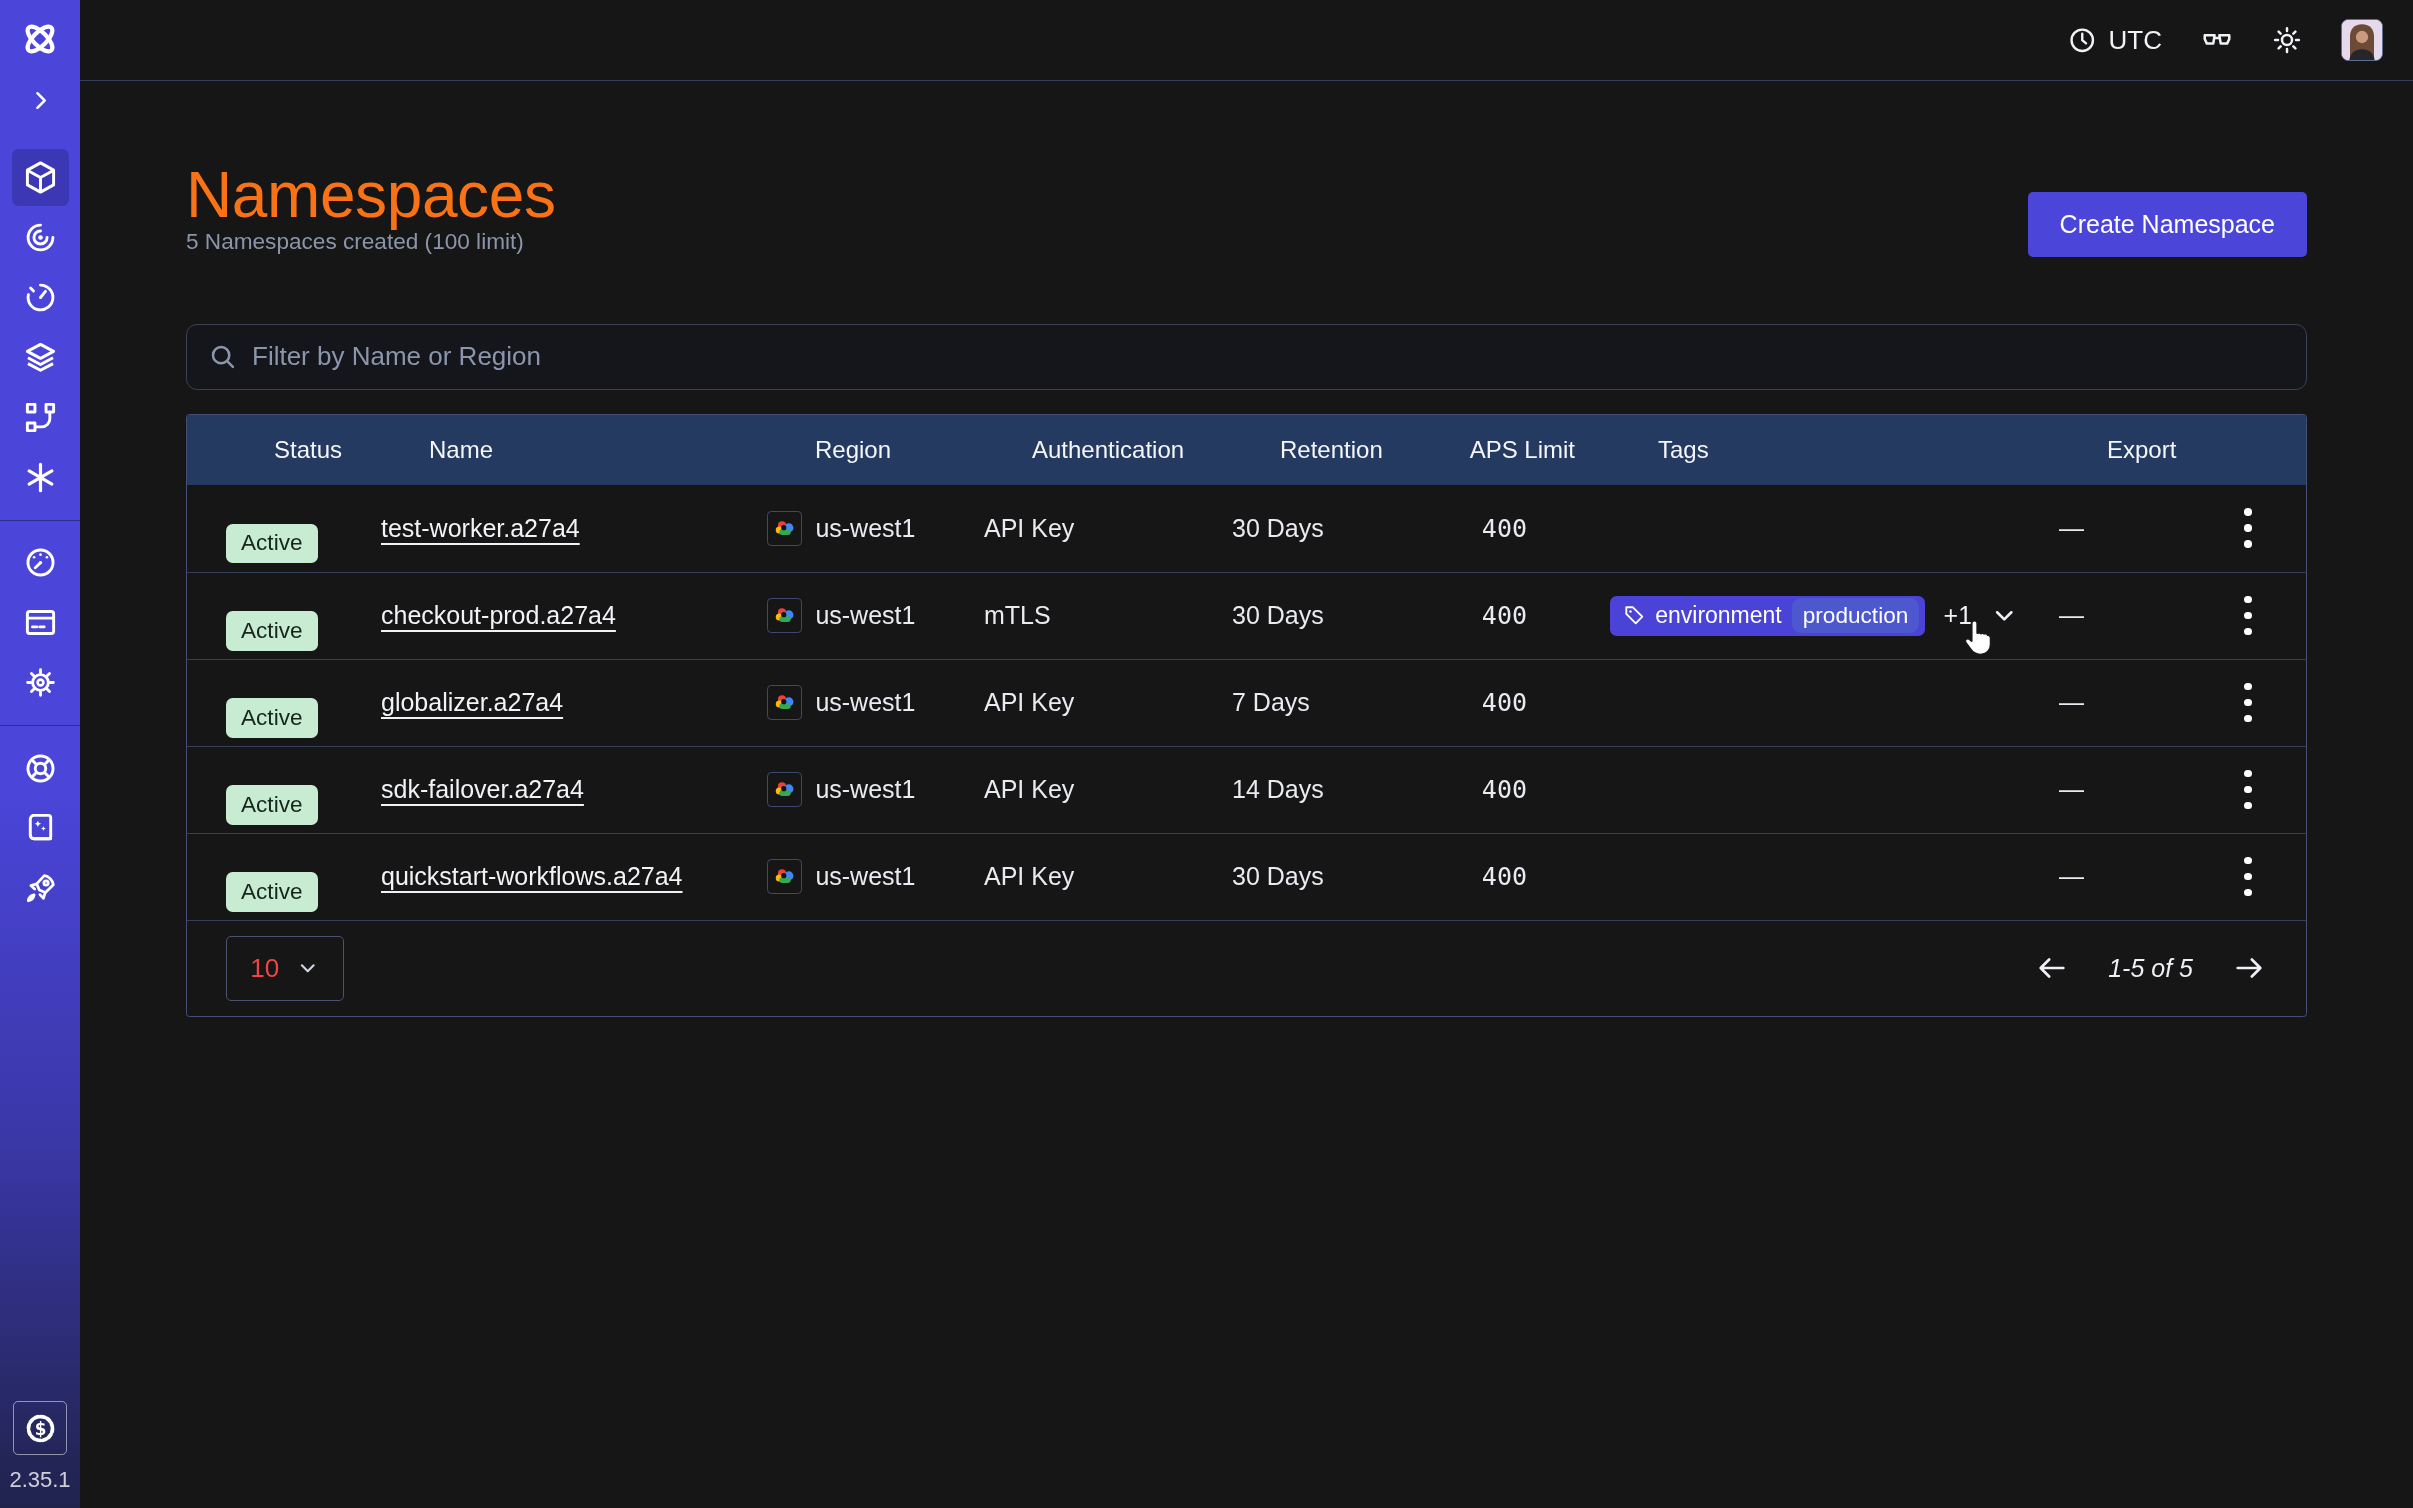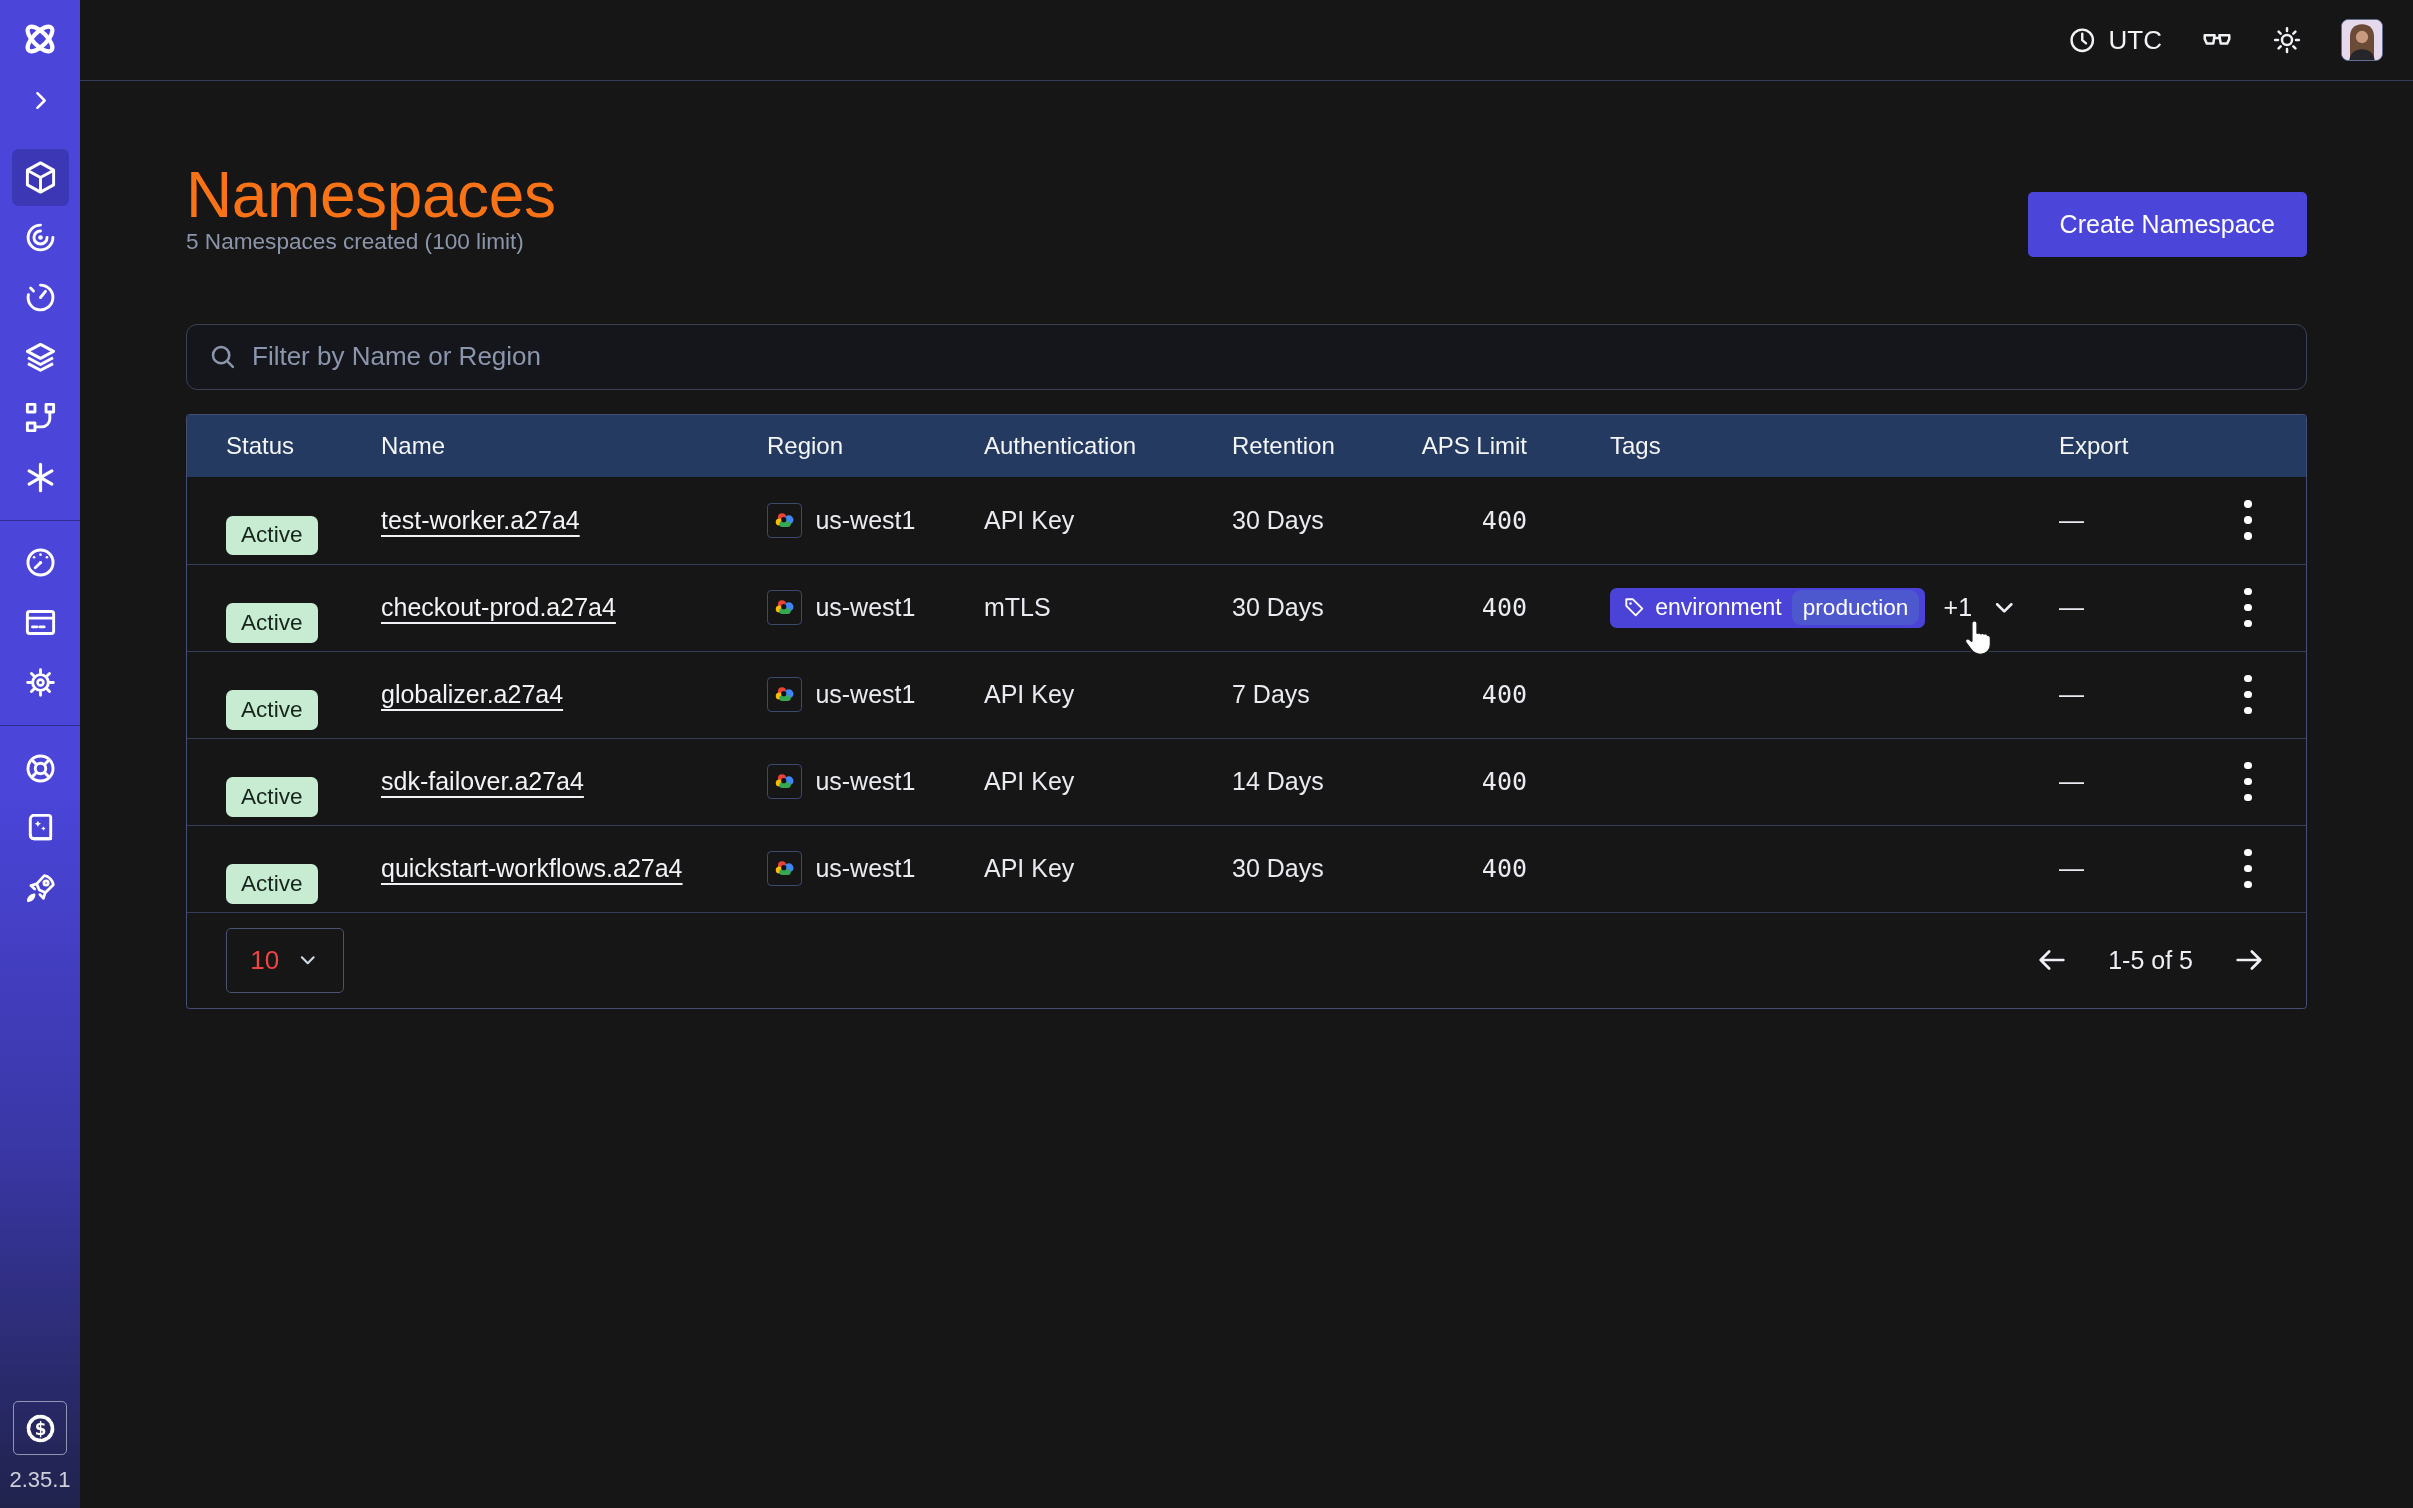--- a/index.html
+++ b/index.html
@@ -74,21 +74,21 @@
   .filter-input::placeholder { color:#8b95ab; }
   .search-ic { position:absolute; left:22px; top:18.4px; }
 
   
   .table { margin-top:24px; border:1.7px solid #454f76; border-radius:3.4px; }
   .thead, .tr {
     display:grid;
     grid-template-columns:194px 386px 217px 248px 153px 225px 449px 133px 112px;
     align-items:center;
   }
-  .thead { height:62px; background:#253a61; }
+  .thead { height:70px; background:#253a61;padding-left:48px; }
   .th { font-size:24px; font-weight:500; color:#f4f6fa; }
   .th:first-child { padding-left:39px; }
   .tr { height:87px; }
   .tr + .tr { border-top:1.7px solid #353e58; }
   .td { font-size:25px; color:#e9ebf1; }
   .td-status { padding-left:39px;margin-top:31px; }
   .badge {
     display:inline-block; background:#c7ecd2; color:#17251c; font-size:22.6px;
     padding:8.4px 15px; border-radius:6.7px; line-height:1;
   }
@@ -111,21 +111,21 @@
   .td-export { color:#e9ebf1; }
   .kebab { background:none; border:none; cursor:pointer; display:flex; flex-direction:column; align-items:center; gap:8.4px; margin:0 auto; padding:8.4px; }
   .kebab i { width:7.5px; height:7.5px; border-radius:50%; background:#fff; display:block; }
 
   .tfoot { height:96px; border-top:1.7px solid #353e58; display:flex; align-items:center; justify-content:space-between; padding:0 40px 0 39px; }
   .pagesize {
     width:118px; height:65px; border:1.7px solid #49536f; border-radius:5px; background:transparent;
     display:flex; align-items:center; justify-content:center; gap:17px; cursor:pointer; color:#ef4444; font-size:26px; font-family:inherit;
   }
   .pager { display:flex; align-items:center; gap:39px; }
-  .pager-range { font-size:25px; color:#eef0f5; }
+  .pager-range { font-size:25px; color:#eef0f5;font-style:italic; }
   .arrow-btn { background:none; border:none; cursor:pointer; display:flex; align-items:center; }
 
   .cursor { position:absolute; left:1958px; top:618px; pointer-events:none; z-index:99; }
   svg { display:block; }
 </style>
 </head>
 <body>
 
 <div class="app">
 

